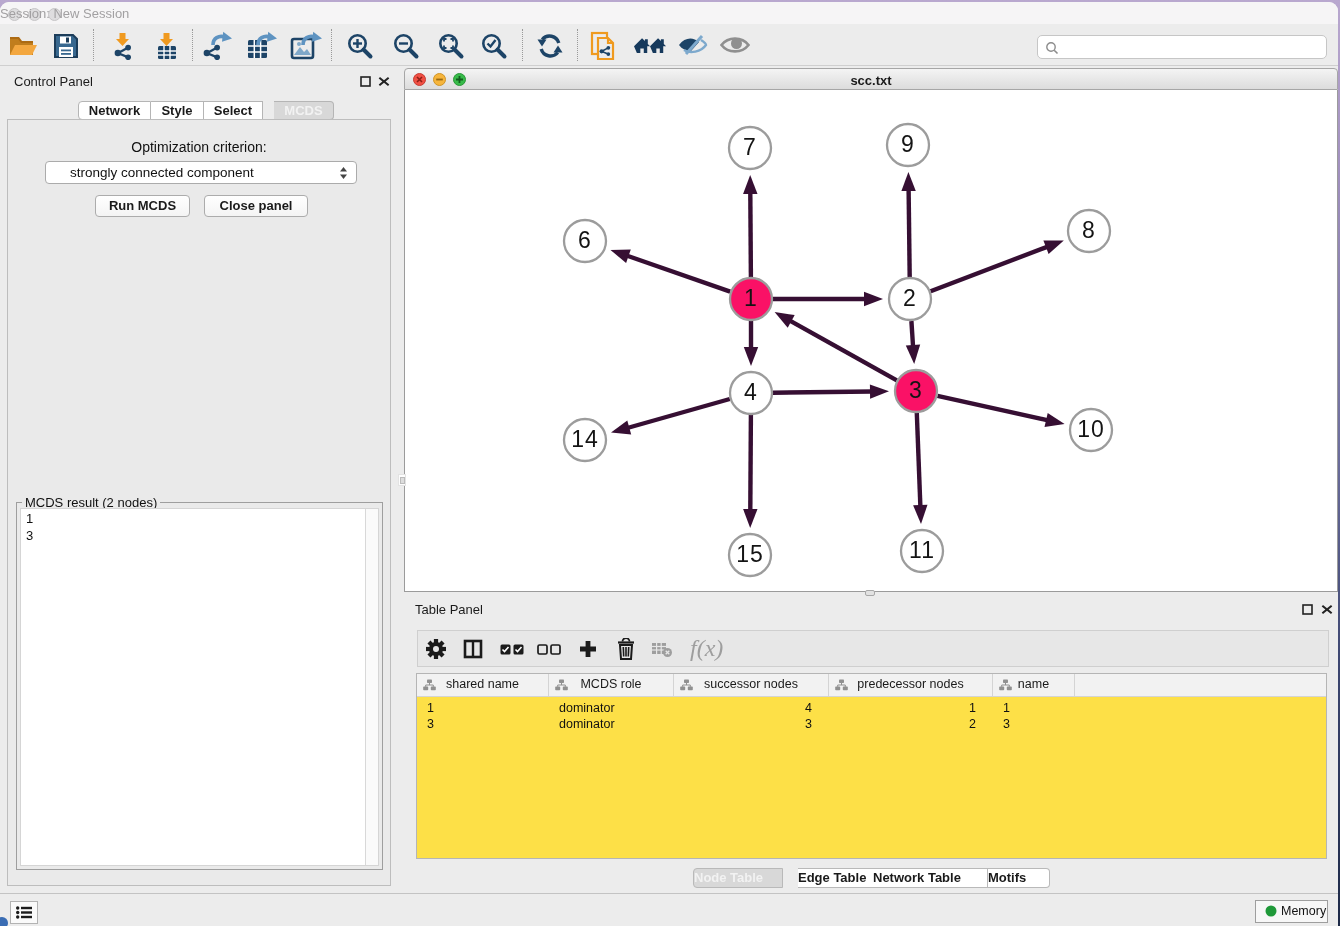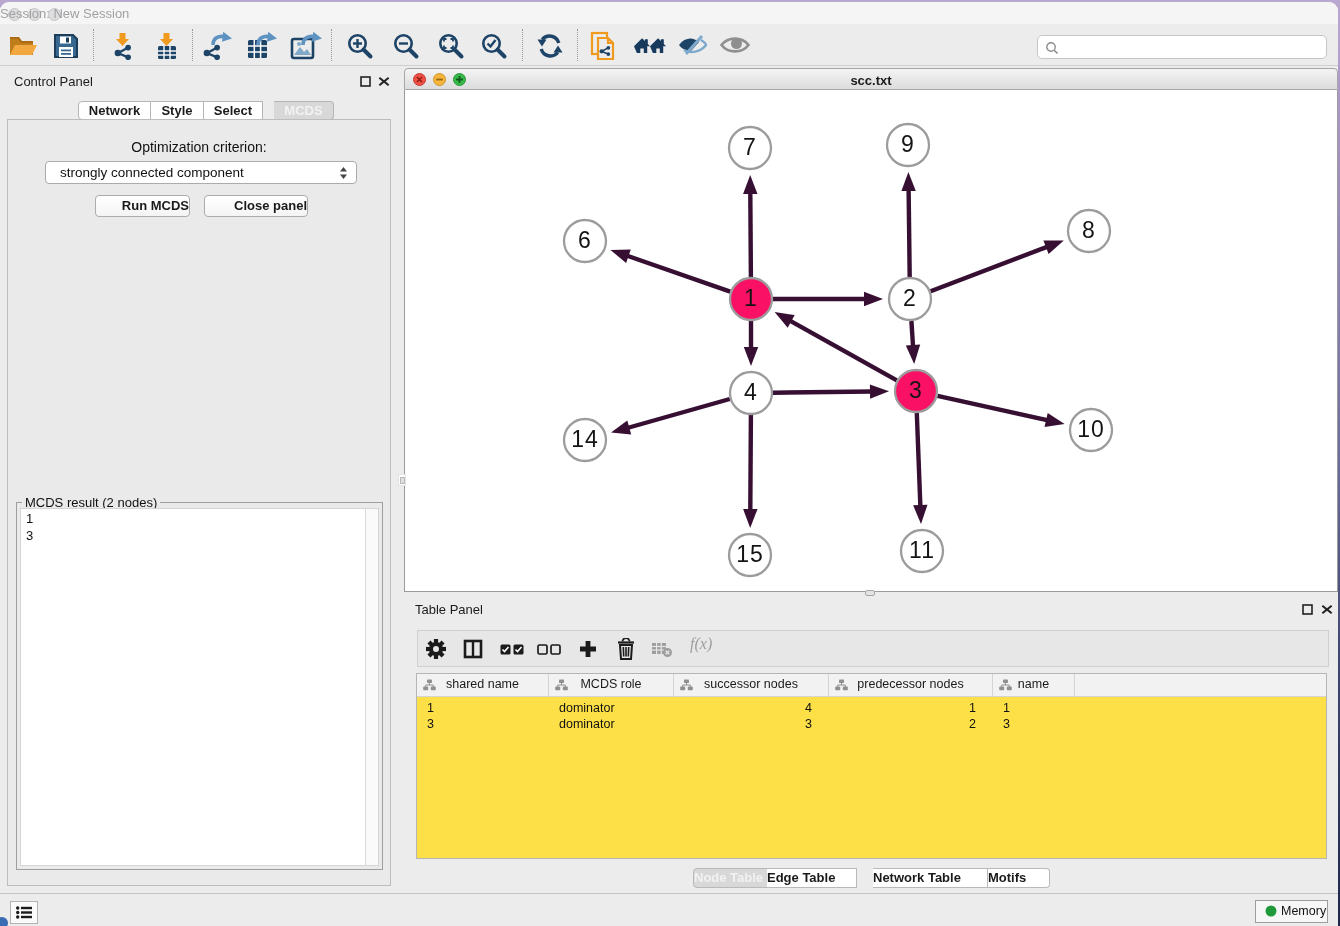--- a/index.html
+++ b/index.html
@@ -9,21 +9,21 @@
 .tbar .title{position:absolute;left:0;right:0;top:4px;font-size:13px;color:#a2a0a2}
 .dot{position:absolute;top:6px;width:13px;height:13px;border-radius:50%;background:#dedddf;border:1px solid #c6c5c7}
 .toolbar{position:absolute;left:0;top:22px;width:100%;height:42px;background:#ececec;border-bottom:1px solid #cfcfcf}
 .sep{position:absolute;top:27px;height:32px;width:1px;border-left:1px dotted #999}
 .search{position:absolute;left:1037px;top:33px;width:290px;height:24px;background:#fff;border:1px solid #c6c6c6;border-radius:5px}
 .cp{position:absolute;left:4px;top:66px;width:388px;height:819px}
 .cp-title{position:absolute;left:10px;top:6px;font-size:13px;color:#1b1b1b}
 .tab{position:absolute;top:33px;height:19px;background:#fff;border:1px solid #b5b5b5;font-size:13px;font-weight:bold;color:#1a1a1a;text-align:center;line-height:17px}
 .tabsel{background:#d8d8d8;color:#f2f2f2}
 .cpbox{position:absolute;left:3px;top:51px;width:384px;height:767px;background:#eaeaea;border:1px solid #bdbdbd}
-.btn{position:absolute;height:22px;background:linear-gradient(#ffffff,#f4f4f4);border:1px solid #acacac;border-radius:4px;font-size:13px;font-weight:bold;color:#1a1a1a;text-align:right;line-height:20px}
+.btn{position:absolute;height:22px;background:linear-gradient(#ffffff,#f4f4f4);border:1px solid #acacac;border-radius:4px;font-size:13px;font-weight:bold;color:#1a1a1a;text-align:center;line-height:20px}
 .fieldset{position:absolute;left:12px;top:434px;width:367px;height:368px;border:1px solid #9e9e9e;background:#eaeaea}
 .legend{position:absolute;left:5px;top:-8px;background:#eaeaea;padding:0 3px;font-size:13px;color:#111}
 .mcdsout{position:absolute;left:3px;top:5px;right:3px;bottom:3px;background:#fff;border:1px solid #d5d5d5}
 .nw{position:absolute;left:404px;top:66px;width:934px;height:524px}
 .nwt{position:absolute;left:0;top:0;width:100%;height:22px;background:linear-gradient(#f4f4f4,#dcdcdc);border:1px solid #a6a6a6;border-radius:4px 4px 0 0}
 .nwt .t{position:absolute;left:0;right:0;top:4px;text-align:center;font-size:13px;font-weight:bold;color:#1a1a1a}
 .light{position:absolute;top:4px;width:13px;height:13px;border-radius:50%}
 .canvas{position:absolute;left:0;top:22px;width:934px;height:502px;background:#fff;border:1px solid #9b9b9b;border-top:none}
 .tp{position:absolute;left:404px;top:597px;width:934px;height:293px}
 .tp-title{position:absolute;left:11px;top:3px;font-size:13px;color:#1b1b1b}
@@ -193,21 +193,21 @@
       </svg>
       <svg class="abs" style="left:374px;top:8px" width="12" height="11" viewBox="0 0 12 11">
         <path d="M2 1 L6 4.2 L10 1 L11.3 2.4 L7.6 5.5 L11.3 8.6 L10 10 L6 6.8 L2 10 L0.7 8.6 L4.4 5.5 L0.7 2.4 Z" fill="#222"></path>
       </svg>
       <div class="tab" style="left:74px;width:73px;border-radius:4px 0 0 4px">Network</div>
       <div class="tab" style="left:147px;width:53px;border-left:none">Style</div>
       <div class="tab" style="left:200px;width:59px;border-left:none">Select</div>
       <div class="tab tabsel" style="left:270px;width:60px;border-left:none;border-radius:0 4px 4px 0">MCDS</div>
       <div class="cpbox">
         <div class="abs" style="left:0;right:0;top:19px;text-align:center;font-size:14px;color:#111">Optimization criterion:</div>
-        <div class="abs" style="left:37px;top:41px;width:312px;height:23px;background:#fff;border:1px solid #ababab;border-radius:4px;font-size:13.5px;color:#111;line-height:21px;padding-left:14px">strongly connected component<svg class="abs" style="right:8px;top:4px" width="9" height="14" viewBox="0 0 9 14">
+        <div class="abs" style="left:37px;top:41px;width:312px;height:23px;background:#fff;border:1px solid #ababab;border-radius:4px;font-size:13.5px;color:#111;line-height:21px;padding-left:24px">strongly connected component<svg class="abs" style="right:8px;top:4px" width="9" height="14" viewBox="0 0 9 14">
             <path d="M4.5 1 L8 5.4 L1 5.4 Z" fill="#444"></path>
             <path d="M4.5 13 L8 8.6 L1 8.6 Z" fill="#444"></path>
           </svg></div>
         <div class="btn" style="left:87px;top:75px;width:95px">Run MCDS</div>
         <div class="btn" style="left:196px;top:75px;width:104px">Close panel</div>
       </div>
       <div class="fieldset">
         <div class="legend">MCDS result (2 nodes)</div>
         <div class="mcdsout">
           <div style="font-size:13px;color:#111;padding:2px 0 0 5px;line-height:16.5px">1<br>3</div>
@@ -355,21 +355,21 @@
         <rect x="1" y="2" width="14" height="11" fill="#9e9e9e"></rect>
         <g stroke="#e7e7e7" stroke-width="1.2">
           <line x1="1" y1="5.5" x2="15" y2="5.5"></line>
           <line x1="1" y1="9" x2="15" y2="9"></line>
           <line x1="5.6" y1="2" x2="5.6" y2="13"></line>
           <line x1="10.2" y1="2" x2="10.2" y2="13"></line>
         </g>
         <circle cx="16.5" cy="11.5" r="4.5" fill="#9e9e9e"></circle>
         <path d="M14.7 9.7 L18.3 13.3 M18.3 9.7 L14.7 13.3" stroke="#e7e7e7" stroke-width="1.3"></path>
       </svg>
-      <div class="abs" style="left:286px;top:36px;font-family:'Liberation Serif',serif;font-style:italic;font-size:16px;color:#9e9e9e">f(x)</div>
+      <div class="abs" style="left:286px;top:36px;font-family:'Liberation Serif',serif;font-style:italic;font-size:24px;color:#9e9e9e">f(x)</div>
       <div class="tbl">
         <div class="th" style="left:0px;width:132px"><svg class="abs" style="left:6px;top:5px" width="13" height="12" viewBox="0 0 13 12">
             <g fill="#909090">
               <rect x="4" y="0.5" width="5" height="3.6" rx="0.8"></rect>
               <rect x="0.2" y="7.6" width="5" height="3.6" rx="0.8"></rect>
               <rect x="7.8" y="7.6" width="5" height="3.6" rx="0.8"></rect>
             </g>
             <g stroke="#909090" stroke-width="1">
               <path d="M6.5 4 L6.5 6 M2.7 7.8 L2.7 6 L10.3 6 L10.3 7.8" fill="none"></path>
             </g>
@@ -421,21 +421,21 @@
         <div class="td" style="left:257px;top:26px;width:138px;text-align:right">4</div>
         <div class="td" style="left:412px;top:26px;width:147px;text-align:right">1</div>
         <div class="td" style="left:586px;top:26px">1</div>
         <div class="td" style="left:10px;top:42px">3</div>
         <div class="td" style="left:142px;top:42px">dominator</div>
         <div class="td" style="left:257px;top:42px;width:138px;text-align:right">3</div>
         <div class="td" style="left:412px;top:42px;width:147px;text-align:right">2</div>
         <div class="td" style="left:586px;top:42px">3</div>
       </div>
       <div class="btab" style="left:289px;width:90px;border-radius:4px 0 0 4px;background:#d8d8d8;color:#f2f2f2">Node Table</div>
-      <div class="btab" style="left:363px;width:90px;border-left:none">Edge Table</div>
+      <div class="btab" style="left:394px;width:90px;border-left:none">Edge Table</div>
       <div class="btab" style="left:469px;width:115px;border-left:none">Network Table</div>
       <div class="btab" style="left:584px;width:62px;border-left:none;border-radius:0 4px 4px 0">Motifs</div>
     </div>
     <div class="sb">
       <div class="abs" style="left:10px;top:7px;width:28px;height:23px;background:#fafafa;border:1px solid #b3b3b3">
         <svg width="16" height="13" viewBox="0 0 16 13" style="margin:4px 0 0 5px">
           <g fill="#1b1b1b">
             <circle cx="1.7" cy="2" r="1.7"></circle>
             <circle cx="1.7" cy="6.5" r="1.7"></circle>
             <circle cx="1.7" cy="11" r="1.7"></circle>

